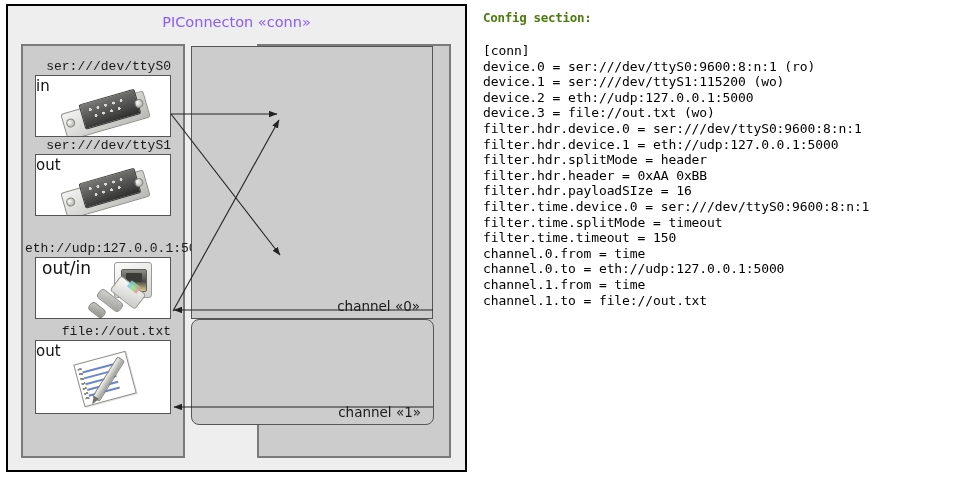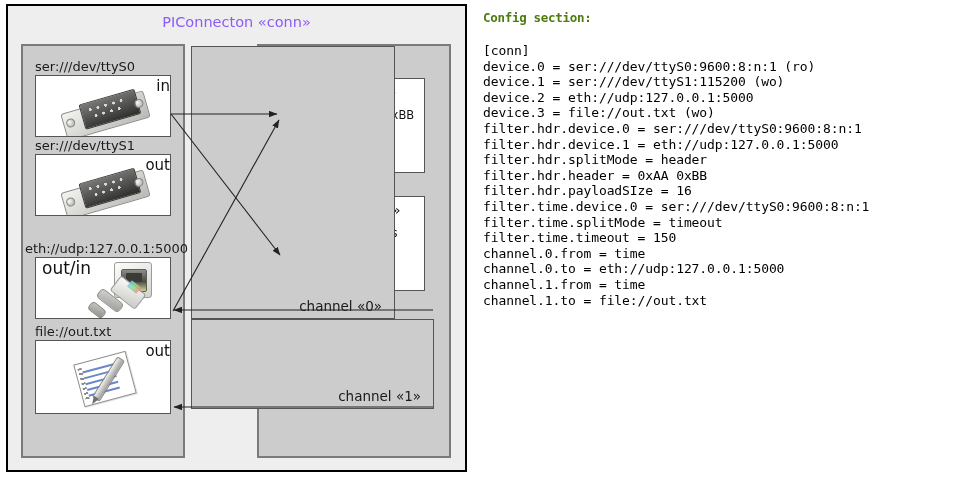--- a/index.html
+++ b/index.html
@@ -27,29 +27,29 @@
     background:#cccccc;border:2px solid #7a7a7a;box-sizing:border-box;
   }
   #filters-title{
     position:absolute;left:0;top:6px;width:100%;text-align:center;
     font-size:14.5px;color:#1a1a1a;
   }
 
   
   .device{position:absolute;left:12px;width:136px;}
   .device-label{
-    text-align:left;font-size:13px;color:#1a1a1a;
-    height:17px;line-height:17px;white-space:nowrap;
+    text-align:right;font-size:13px;color:#1a1a1a;
+    height:17px;line-height:17px;white-space:nowrap;font-family:Liberation Mono, monospace;
   }
   .device-box{
     position:relative;height:62px;background:#ffffff;
     border:1.5px solid #555555;box-sizing:border-box;overflow:hidden;
   }
   .device-dir{
-    position:absolute;left:0;top:1px;width:100%;text-align:right;
+    position:absolute;left:0;top:1px;width:100%;text-align:left;
     font-size:15px;color:#111111;z-index:3;
   }
   .device-dir.left{text-align:left;left:6px;width:auto;font-size:17px;top:0px;}
 
   
   #dev-eth-label{position:absolute;left:-10px;width:156px;}
 
   
   .db9{
     position:absolute;left:26px;top:20px;width:84px;height:36px;
@@ -273,25 +273,25 @@
     </div>
 
     <div class="filter-box" style="top:150px;height:95px;">
       <div class="filter-title">Filter «time»</div>
       <div class="filter-props">
         <div>timeout = 150 ms</div>
       </div>
     </div>
   </div>
 
-  <div class="channel-frame" style="left:183px;top:40px;width:204px;height:273px;">
+  <div class="channel-frame" style="left:183px;top:40px;width:242px;height:273px;">
     <div class="channel-label">channel «0»</div>
   </div>
 
-  <div class="channel-frame" style="left:183px;top:313px;width:243px;height:90px;">
+  <div class="channel-frame" style="left:183px;top:313px;width:243px;height:106px;border-radius:8px;">
     <div class="channel-label">channel «1»</div>
   </div>
 
   <svg id="arrows" viewBox="0 0 461 468">
     <defs>
       <marker id="ah" markerWidth="9" markerHeight="9" refX="8" refY="3.2" orient="auto" markerUnits="userSpaceOnUse">
         <path d="M0,0 L8.5,3.2 L0,6.4 z" fill="#222222"></path>
       </marker>
     </defs>
     <g stroke="#222222" stroke-width="1.1" fill="none" marker-end="url(#ah)">

